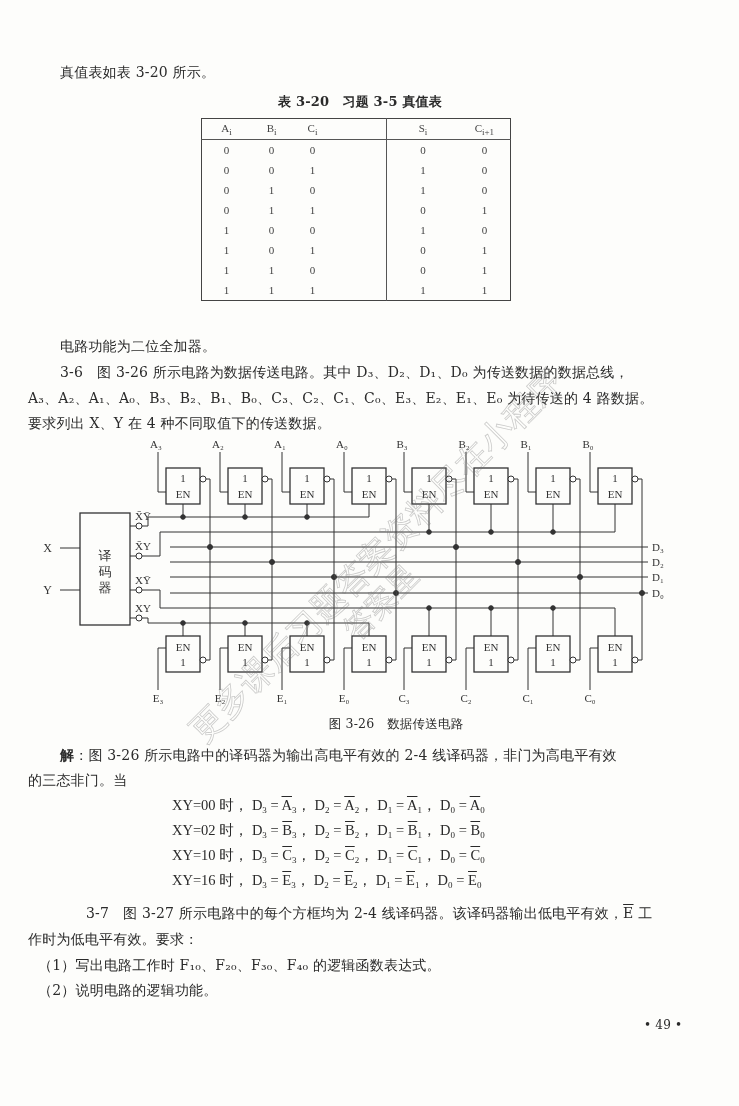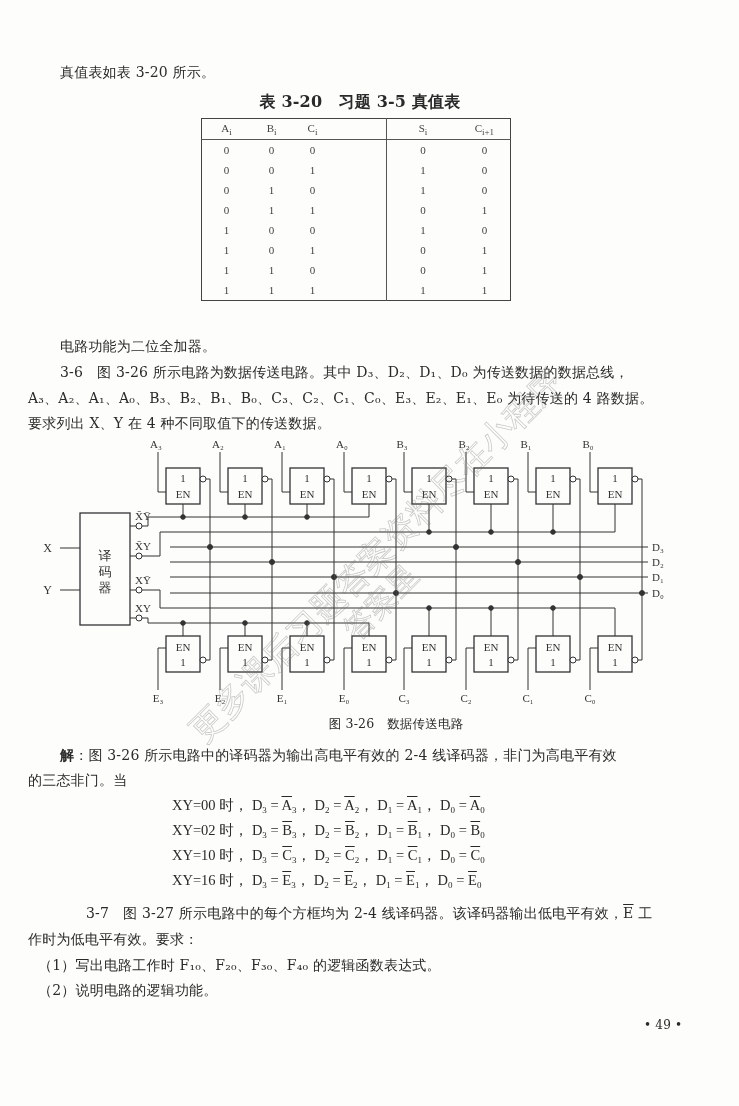--- a/index.html
+++ b/index.html
@@ -19,21 +19,21 @@
   .ov { text-decoration:overline; }
   svg text { font-family:"Liberation Serif",serif; }
   .wm { position:absolute; font-size:34px; color:rgba(120,120,120,0.0); -webkit-text-stroke:0.8px rgba(110,110,110,0.35);
         transform-origin:left top; white-space:nowrap; font-family:"DejaVu Sans",sans-serif; pointer-events:none; }
 </style>
 </head>
 <body>
 
 <div class="txt" style="left:60px;top:62px;">真值表如表 3-20 所示。</div>
 
-<div class="txt bold center" style="left:200px;top:92px;width:320px;font-size:16px;">表 3-20　习题 3-5 真值表</div>
+<div class="txt bold center" style="left:200px;top:92px;width:320px;font-size:13px;">表 3-20　习题 3-5 真值表</div>
 
 <table class="tt">
   <thead>
     <tr>
       <th style="width:48px">A<sub>i</sub></th>
       <th style="width:40px">B<sub>i</sub></th>
       <th style="width:40px">C<sub>i</sub></th>
       <th style="width:52px"></th>
       <th class="divl" style="width:70px">S<sub>i</sub></th>
       <th style="width:50px">C<sub>i+1</sub></th>

